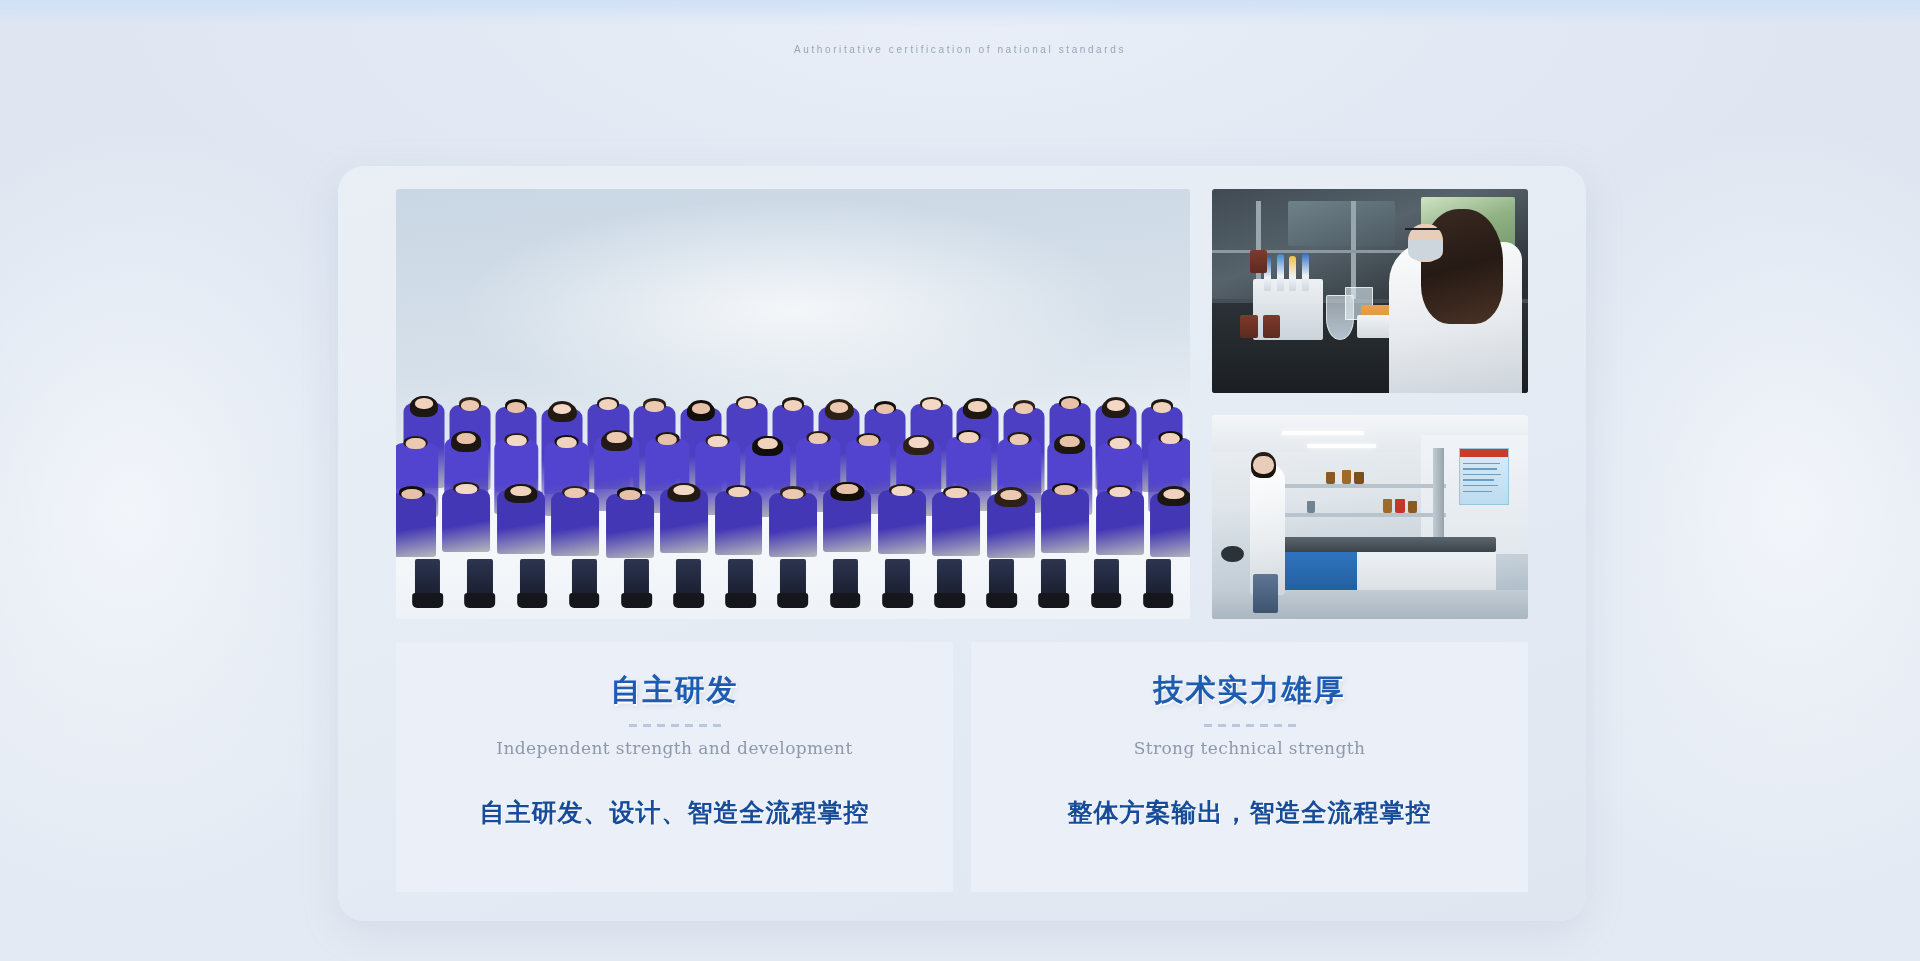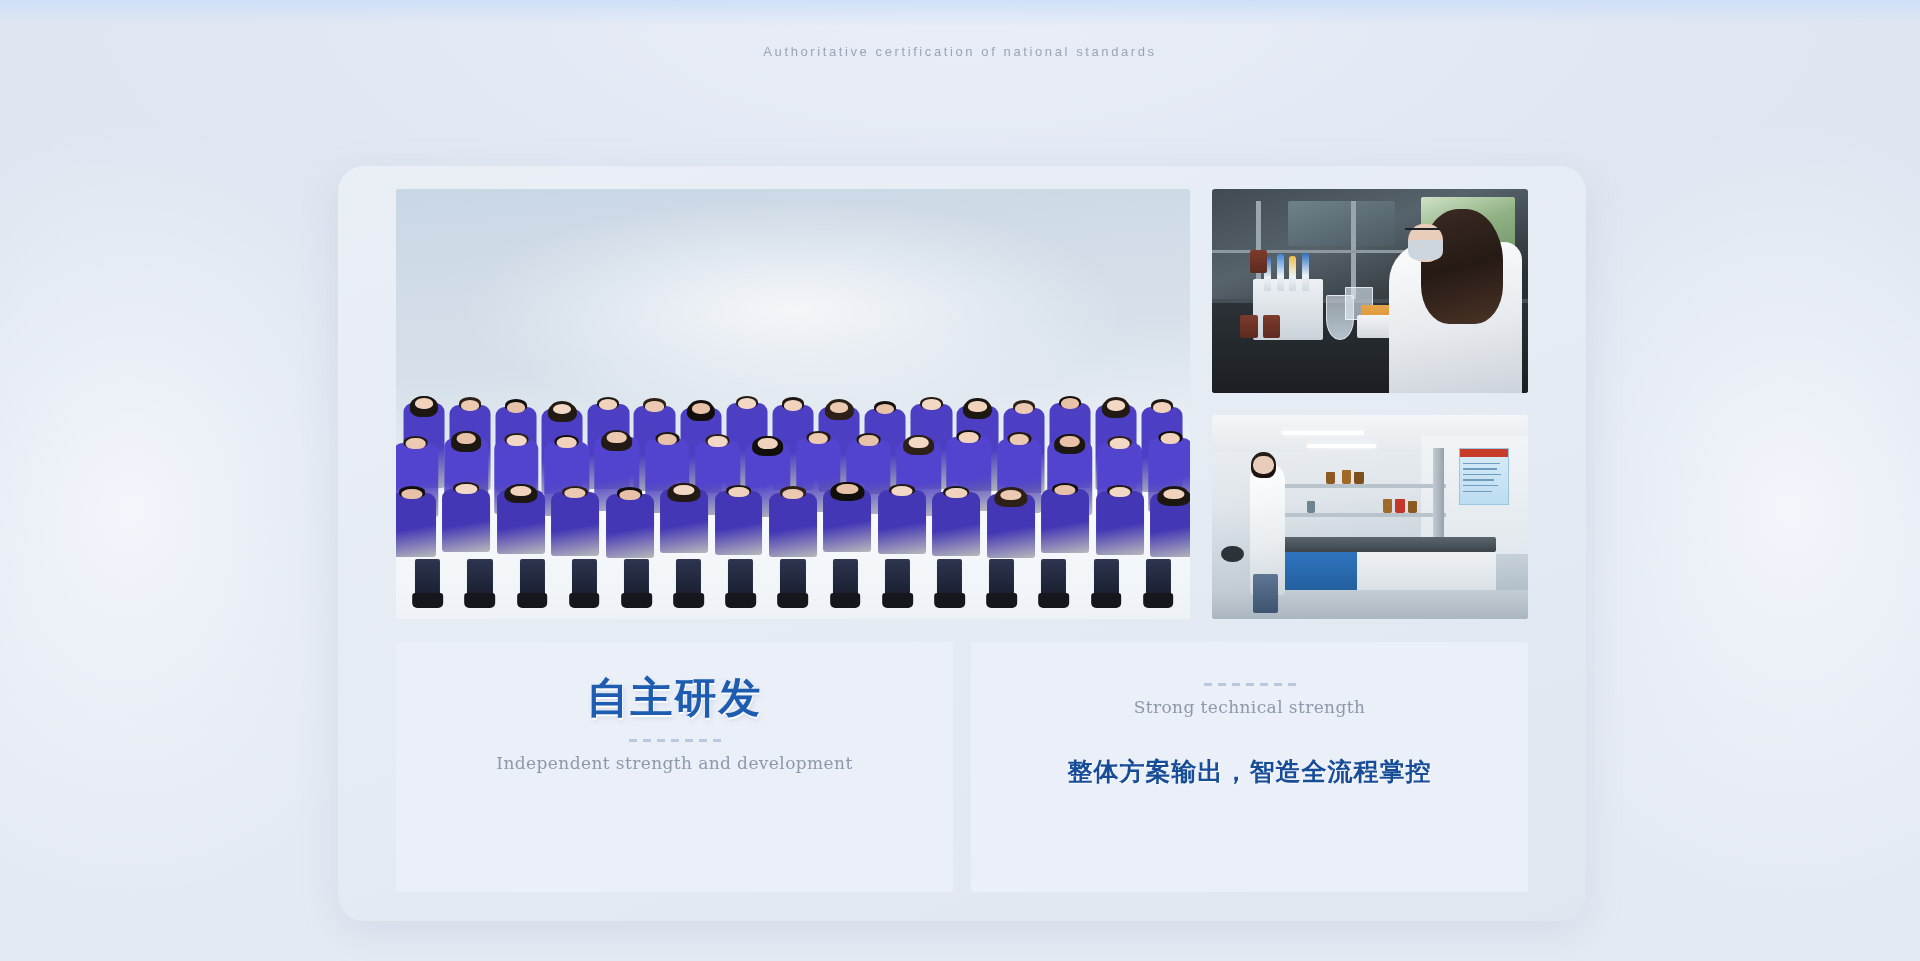--- a/index.html
+++ b/index.html
@@ -25,21 +25,21 @@
   
   .header{ position:absolute; left:0; top:30px; width:100%; text-align:center; }
   .main-title{
     font-family:"DejaVu Serif","Liberation Serif",serif;
     font-size:58px; font-weight:700; line-height:1.15;
     color:#1d5cb0; letter-spacing:2px;
     text-shadow:2px 3px 0 rgba(255,255,255,.95), 4px 5px 7px rgba(120,145,180,.28);
     white-space:pre;
   }
   .main-subtitle{
-    margin-top:14px; font-size:13px; color:#9aa6b5;
+    margin-top:14px; font-size:10px; color:#9aa6b5;
     letter-spacing:2.6px; font-weight:400;
   }
 
   
   .panel{
     position:absolute; left:338px; top:166px; width:1248px; height:755px;
     border-radius:26px;
     background:linear-gradient(160deg,#eaeff6 0%,#e6ecf4 45%,#dfe6f0 100%);
     box-shadow:0 10px 36px rgba(150,168,195,.22);
   }
@@ -133,21 +133,21 @@
     background:linear-gradient(180deg,#c2ccd4 0%,#aab6c0 100%);}
   .l2-stool{position:absolute;left:3%;top:64%;width:7%;height:8%;
     background:#2b3238;border-radius:50%;}
 
   
   .cards{ position:absolute; left:58px; top:476px; width:1132px; height:250px; display:flex; gap:18px; }
   .card{ flex:1; background:#ebeff7; border-radius:2px; padding:28px 26px 24px; text-align:center;
     display:flex; flex-direction:column; align-items:center; }
   .card-title{
     font-family:"DejaVu Serif","Liberation Serif",serif;
-    font-size:42px; font-weight:700; color:#1d5cb0; letter-spacing:2px;
+    font-size:30px; font-weight:700; color:#1d5cb0; letter-spacing:2px;
     text-shadow:1px 2px 0 rgba(255,255,255,.9), 2px 3px 5px rgba(130,155,190,.25);
   }
   .card-dash{ margin:13px 0 11px; display:flex; gap:6px; }
   .card-dash i{ display:block; width:8px; height:3px; background:#b9c8de; }
   .card-en{ font-family:"DejaVu Serif","Liberation Serif",serif;
     font-size:17px; color:#8d99ab; letter-spacing:.4px; }
   .card-desc{ margin-top:34px;
     font-family:"DejaVu Serif","Liberation Serif",serif;
     font-size:25px; font-weight:700; color:#174c98; line-height:1.68; letter-spacing:1px;
     text-shadow:1px 1px 0 rgba(255,255,255,.75);}
@@ -567,24 +567,26 @@
         <i></i>
           <i></i>
           <i></i>
           <i></i>
           <i></i>
           <i></i>
           <i></i>
       </div>
       <div class="card-en">Independent strength and development</div>
       <div class="card-desc">
+        <span>自主研发、设计、智造全流程掌控</span>
       </div>
     </div>
 
     <div class="card">
+      <div class="card-title">技术实力雄厚</div>
       <div class="card-dash">
         <i></i>
           <i></i>
           <i></i>
           <i></i>
           <i></i>
           <i></i>
           <i></i>
       </div>
       <div class="card-en">Strong technical strength</div>

